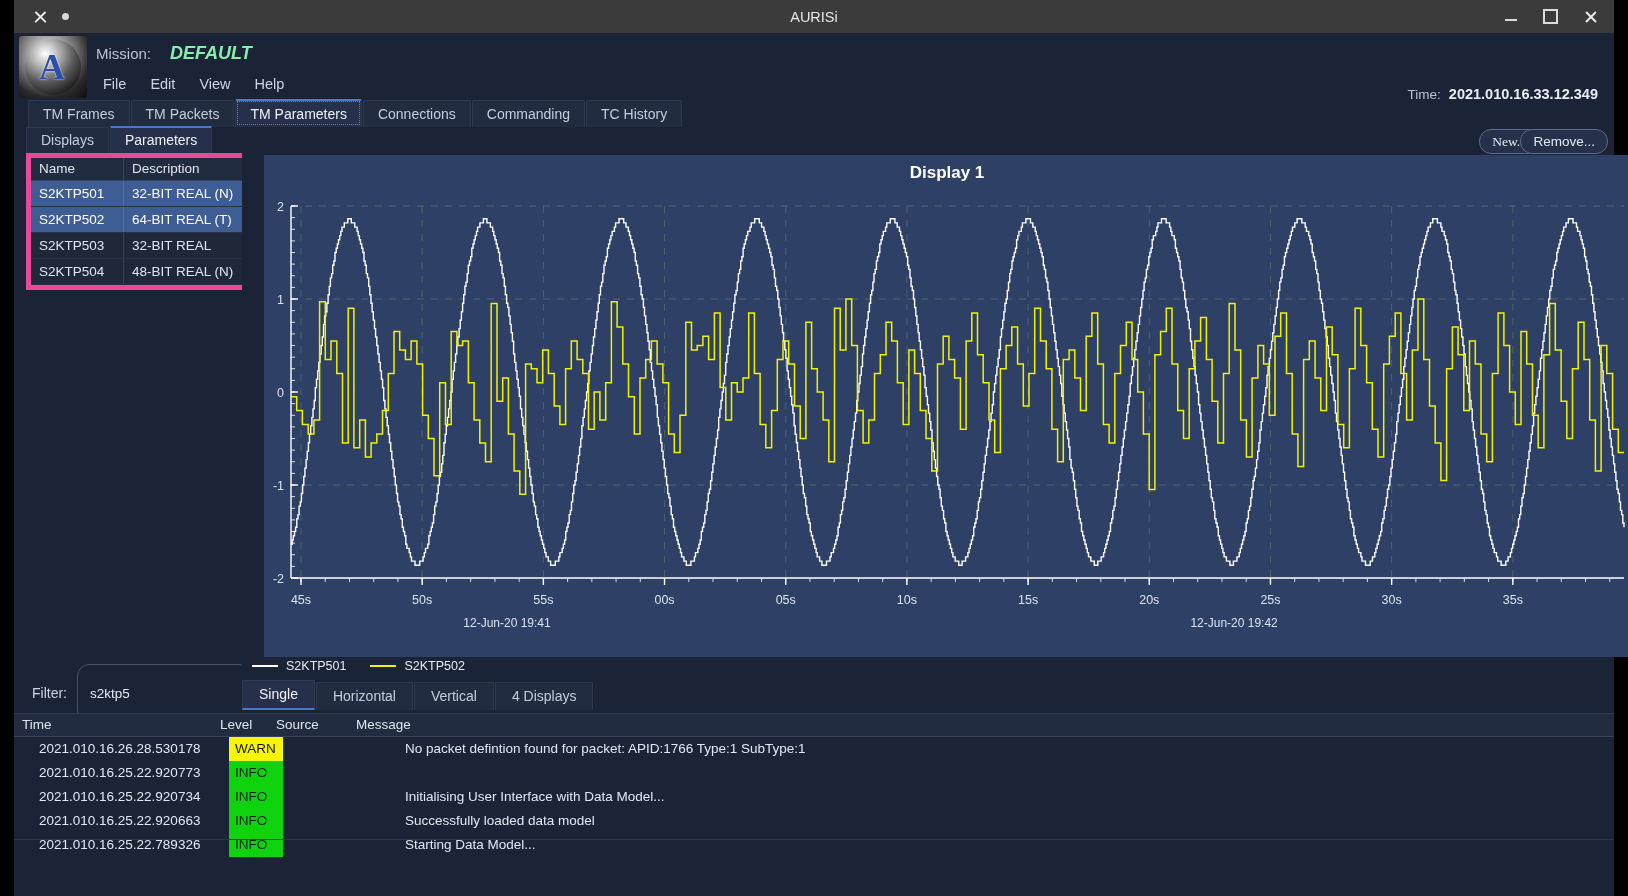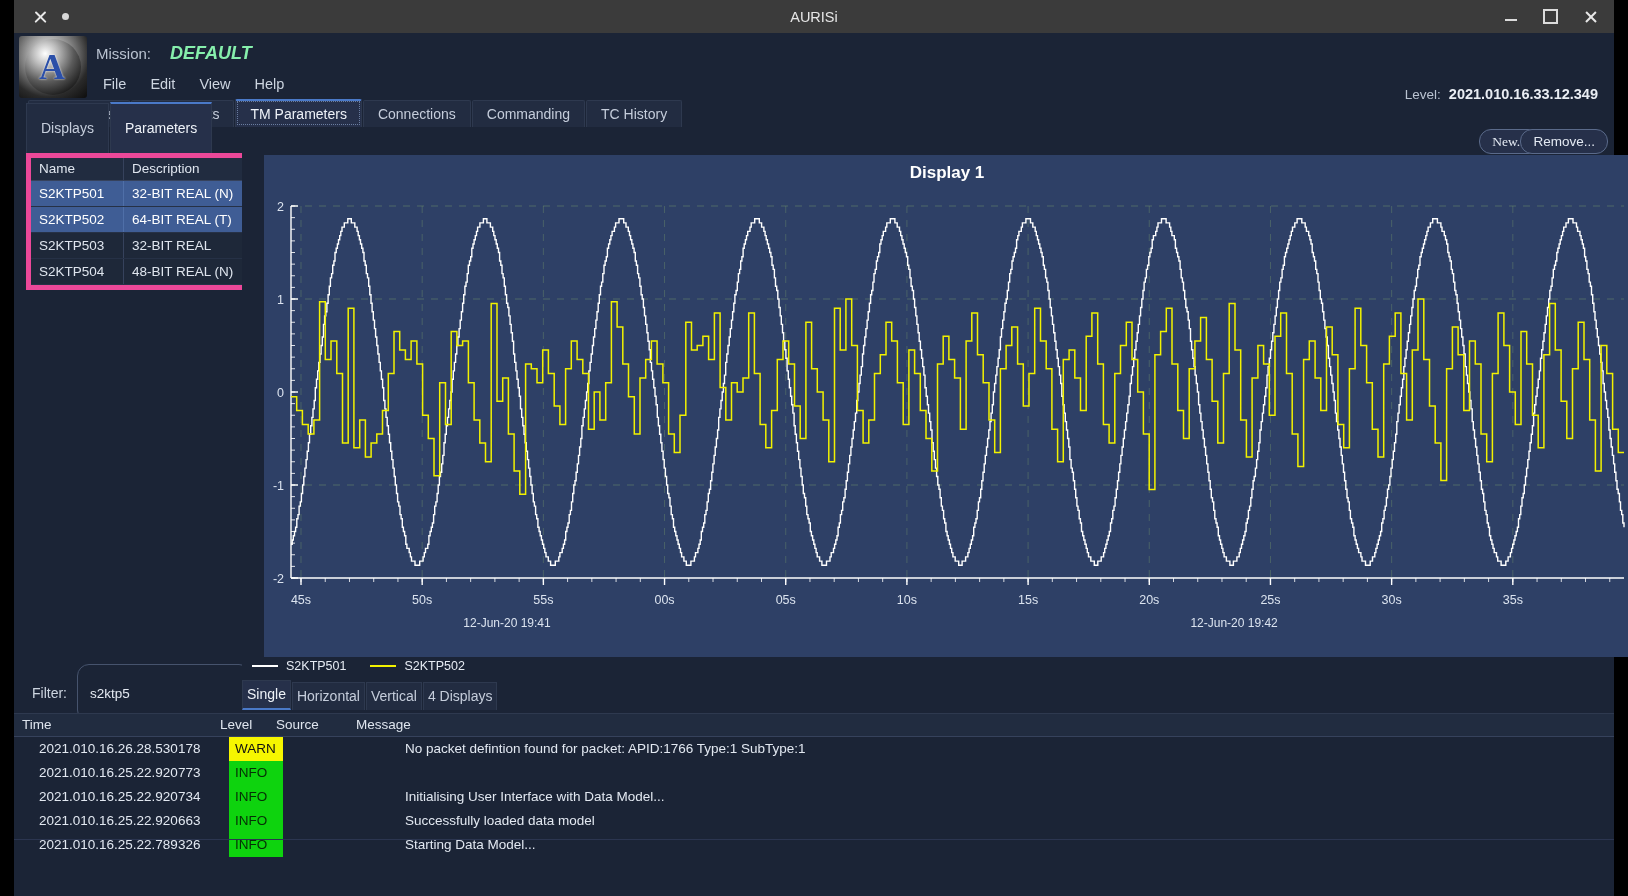--- a/index.html
+++ b/index.html
@@ -51,21 +51,21 @@
         border:1px solid #2e394f;border-bottom:none;cursor:pointer;border-radius:2px 2px 0 0;margin-right:1px;}
   .mtab.sel{background:#26304a;color:#eef2f8;border-top:2px solid #4a79c8;
             outline:1px dotted #6a7da0;outline-offset:-3px;}
 
   
   .content{position:absolute;left:0;top:94px;width:1600px;height:734px;}
 
   
   .leftpanel{position:absolute;left:0;top:0;width:228px;height:586px;background:#1b2436;}
   .subtabs{display:flex;align-items:flex-end;height:26px;margin-left:12px;}
-  .stab{height:25px;line-height:25px;padding:12px 14px;font-size:14px;color:#c5cddb;background:#222c41;
+  .stab{height:25px;line-height:25px;padding:0 14px;font-size:14px;color:#c5cddb;background:#222c41;
         border:1px solid #2e394f;border-bottom:none;cursor:pointer;margin-right:1px;}
   .stab.sel{background:#26304a;color:#eef2f8;border-top:2px solid #4a79c8;}
 
   .ptable{position:absolute;left:12px;top:26px;width:216px;background:#1e2839;
           border:5px solid #ec4899;}
   .ptable .hrow{display:flex;height:22px;background:#212c40;border-bottom:1px solid #36425c;}
   .ptable .hrow div{color:#dfe5ee;font-size:13.5px;line-height:22px;padding-left:8px;}
   .col-name{width:84px;border-right:1px solid #36425c;}
   .col-desc{flex:1;}
   .ptable .row{display:flex;height:25px;border-bottom:1px solid #263146;}
@@ -93,21 +93,21 @@
      font-size:17px;font-weight:bold;}
   .plot-svg{position:absolute;left:0;top:0;}
 
   .legend{position:absolute;left:10px;top:532px;display:flex;align-items:center;gap:24px;}
   .lg{display:flex;align-items:center;gap:8px;}
   .lg .line{width:26px;height:2px;}
   .lg span{color:#e6ebf3;font-size:12.5px;}
 
   
   .plotmodetabs{position:absolute;left:0;top:555px;display:flex;align-items:flex-end;height:28px;}
-  .pmtab{height:27px;line-height:27px;padding:0 4px;background:#222c41;color:#c5cddb;font-size:14px;
+  .pmtab{height:27px;line-height:27px;padding:0 16px;background:#222c41;color:#c5cddb;font-size:14px;
      border:1px solid #2e394f;border-bottom:none;cursor:pointer;margin-right:1px;}
   .pmtab.sel{background:#26304a;color:#eef2f8;border-bottom:2px solid #4a79c8;}
 
   
   .logtable{position:absolute;left:0;top:586px;width:1600px;height:242px;background:#1b2436;
      border-top:1px solid #2e394f;}
   .log-h{display:flex;height:22px;background:#212c40;border-bottom:1px solid #36425c;}
   .log-h div{color:#dfe5ee;font-size:13.5px;line-height:22px;padding-left:8px;}
   .c-time{width:190px;}
   .c-level{width:48px;}
@@ -149,21 +149,21 @@
       <div class="mission">
         <span>Mission:</span><b>DEFAULT</b>
       </div>
       <div class="menubar">
         <div>File</div>
         <div>Edit</div>
         <div>View</div>
         <div>Help</div>
       </div>
       <div class="timebox">
-        <span>Level:</span><b>2021.010.16.33.12.349</b>
+        <span>Time:</span><b>2021.010.16.33.12.349</b>
       </div>
     </div>
 
     <div class="maintabs">
       <div class="mtab">TM Frames</div>
       <div class="mtab">TM Packets</div>
       <div class="mtab sel">TM Parameters</div>
       <div class="mtab">Connections</div>
       <div class="mtab">Commanding</div>
       <div class="mtab">TC History</div>

